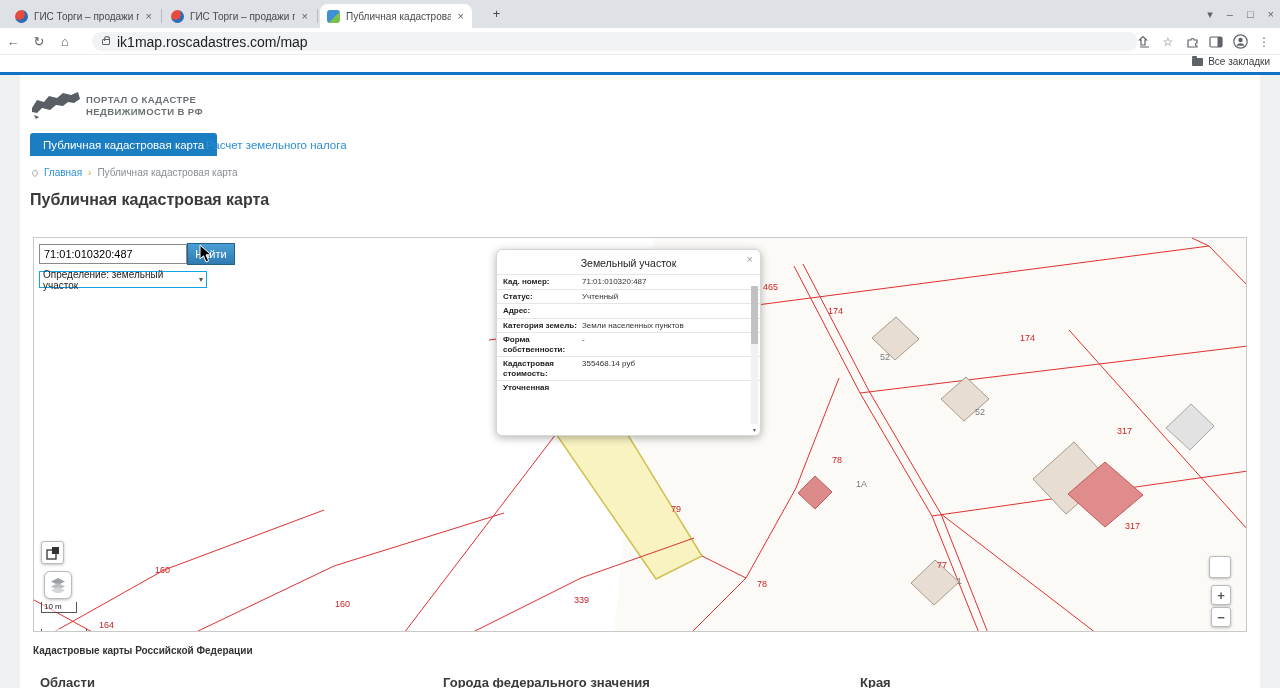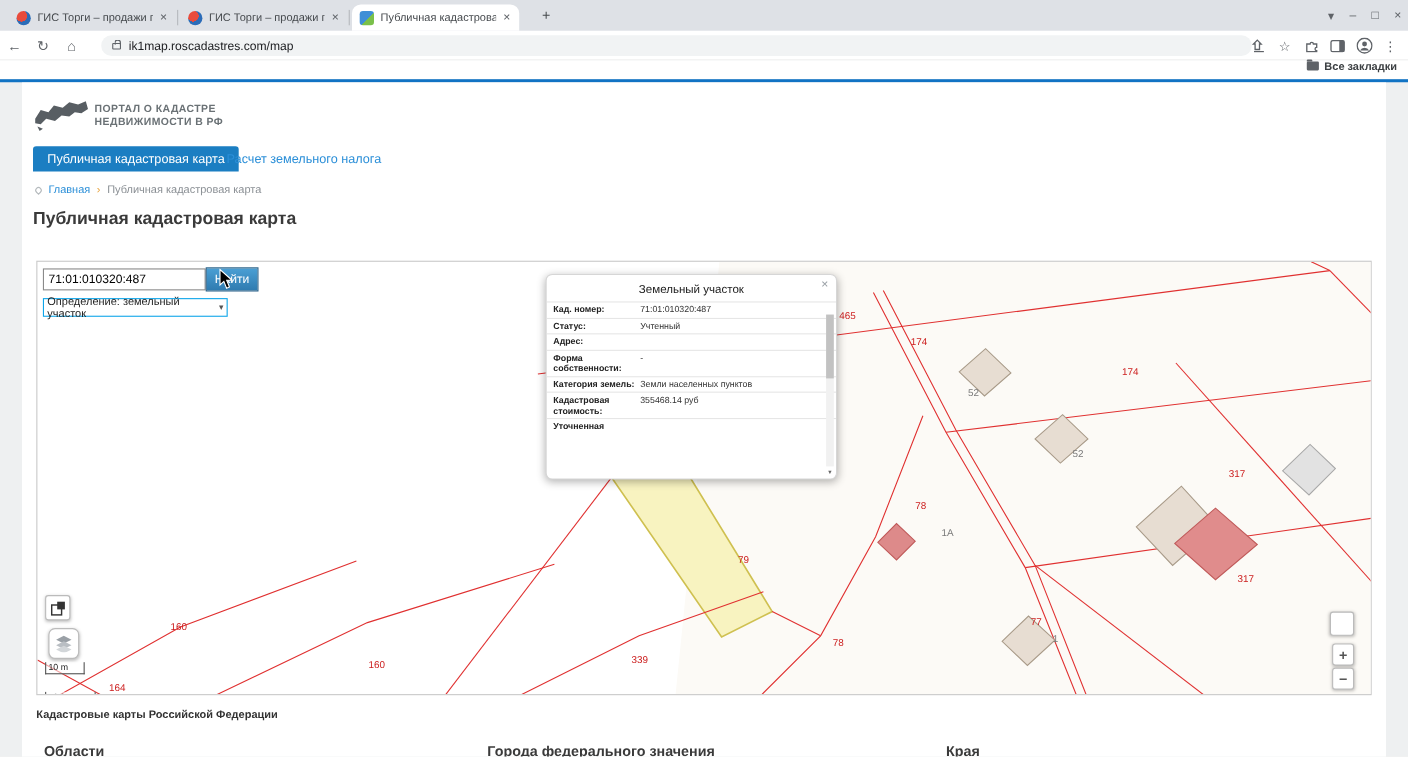--- a/index.html
+++ b/index.html
@@ -23,28 +23,28 @@
                   color:#5f6368; font-size:11px; }
 
   .toolbar { position:absolute; top:28px; left:0; width:1280px; height:27px; background:#fff;
              border-bottom:1px solid #ececec; display:flex; align-items:center; }
   .nav-ico { color:#5f6368; font-size:13px; width:26px; text-align:center; }
   .addr { position:absolute; left:92px; top:4px; width:1046px; height:19px; background:#f1f3f4;
           border-radius:10px; display:flex; align-items:center; padding:0 10px; }
   .lock { width:8px; height:6px; border:1px solid #5f6368; border-radius:1px; position:relative; margin-right:7px; flex:none; }
   .lock::before { content:""; position:absolute; top:-4px; left:1px; width:4px; height:4px;
                   border:1px solid #5f6368; border-bottom:none; border-radius:3px 3px 0 0; }
-  .url { font-size:11px; color:#202124; }
+  .url { font-size:14px; color:#202124; }
   .tb-right { position:absolute; right:8px; top:0; height:27px; display:flex; align-items:center; gap:8px; }
   .tb-ico { width:16px; height:16px; display:flex; align-items:center; justify-content:center;
             color:#5f6368; font-size:12px; }
 
   .bookmarks { position:absolute; top:55px; left:0; width:1280px; height:17px; background:#fff; }
-  .bm-right { position:absolute; right:10px; top:1px; display:flex; gap:5px;
-              font-size:10px; color:#3c4043;font-weight:bold; }
+  .bm-right { position:absolute; right:10px; top:1px; display:flex; align-items:center; gap:5px;
+              font-size:10px; color:#3c4043; }
   .folder { width:11px; height:8px; background:#5f6368; border-radius:1px; position:relative; }
   .folder::before { content:""; position:absolute; top:-2px; left:0; width:5px; height:2px; background:#5f6368;
                     border-radius:1px 1px 0 0; }
   .blue-line { position:absolute; top:72px; left:0; width:1280px; height:3px; background:#1173c4; }
 
   
   .page { position:absolute; top:75px; left:0; width:1280px; height:613px; background:#eef0f1; }
   .card { position:absolute; left:20px; top:0; width:1240px; height:613px; background:#fff; overflow:hidden; }
 
   .logo-svg { position:absolute; left:10px; top:11px; }
@@ -310,26 +310,26 @@
               <div class="pval">71:01:010320:487</div>
             </div>
             <div class="prow">
               <div class="plabel">Статус:</div>
               <div class="pval">Учтенный</div>
             </div>
             <div class="prow">
               <div class="plabel">Адрес:</div>
             </div>
             <div class="prow">
+              <div class="plabel">Категория земель:</div>
+              <div class="pval">Земли населенных пунктов</div>
+            </div>
+            <div class="prow">
               <div class="plabel">Форма собственности:</div>
               <div class="pval">-</div>
-            </div>
-            <div class="prow">
-              <div class="plabel">Категория земель:</div>
-              <div class="pval">Земли населенных пунктов</div>
             </div>
             <div class="prow">
               <div class="plabel">Кадастровая стоимость:</div>
               <div class="pval">355468.14 руб</div>
             </div>
             <div class="prow">
               <div class="plabel">Уточненная</div>
               <div class="pval"></div>
             </div>
           </div>

